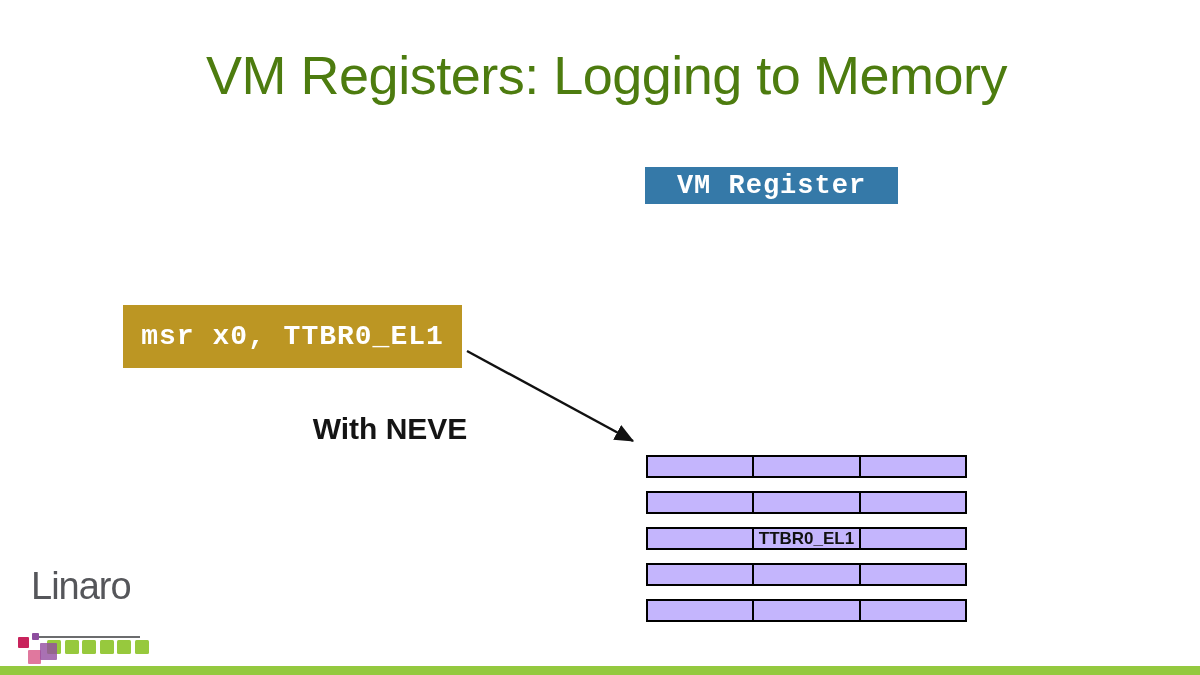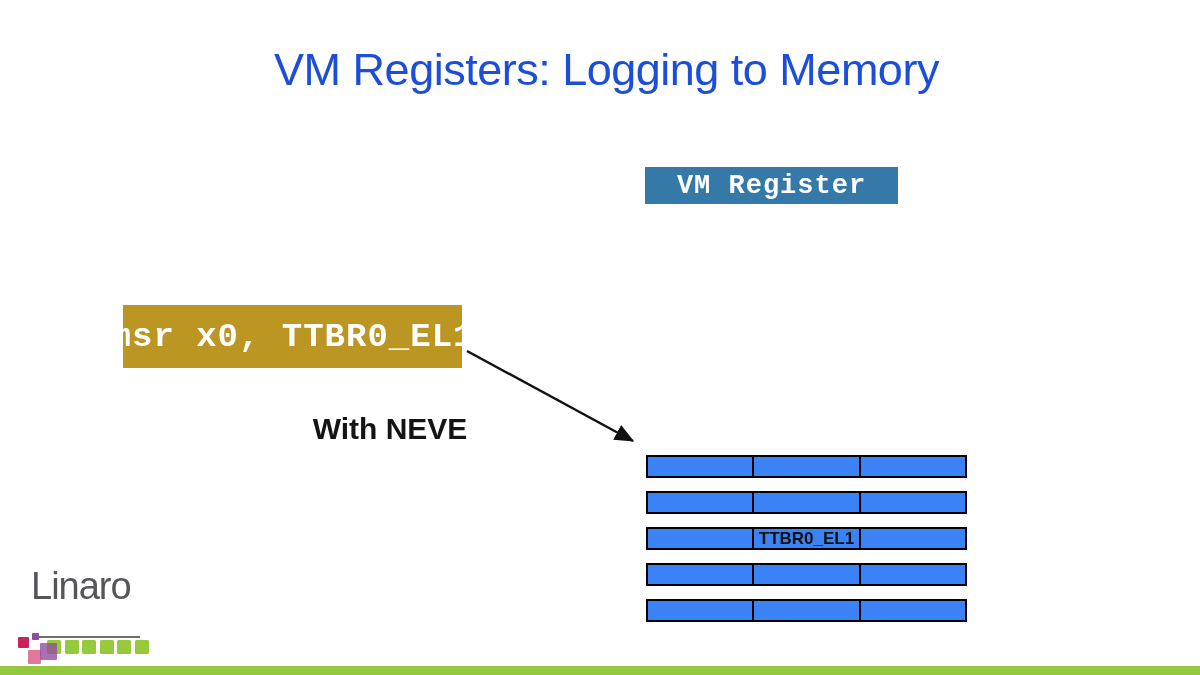--- a/index.html
+++ b/index.html
@@ -10,23 +10,23 @@
     height: 675px;
     background: #ffffff;
     overflow: hidden;
     font-family: "Liberation Sans", sans-serif;
     margin: 0 auto;
   }
   .title {
     position: absolute;
     left: 0; right: 0; top: 44px;
     text-align: center;
-    font-size: 45px;
+    font-size: 54px;
     font-weight: 400;
-    color: #1d4ed8;
+    color: #4d7c0f;
     letter-spacing: -0.5px;
     padding-left: 13px;
   }
   .code-box {
     position: absolute;
     display: flex;
     align-items: center;
     justify-content: center;
     font-family: "Liberation Mono", "DejaVu Sans Mono", monospace;
     font-weight: bold;
@@ -35,42 +35,42 @@
     white-space: nowrap;
   }
   .vm-register-box {
     left: 645px; top: 167px;
     width: 253px; height: 37px;
     font-size: 27px;
   }
   .instruction-box {
     left: 123px; top: 305px;
     width: 339px; height: 63px;
-    font-size: 34px;
+    font-size: 28px;
   }
   .side-label {
     position: absolute;
     font-size: 30px;
     font-weight: bold;
     color: #141414;
     text-align: center;
   }
   .with-neve { left: 278px; top: 412px; width: 224px; }
   .memory-label { left: 646px; top: 410px; width: 321px; }
   .mem-table {
     position: absolute;
     left: 646px; top: 455px;
     width: 321px;
   }
   .mem-row {
     display: flex;
     height: 23px;
     border: 2px solid #000;
     margin-bottom: 13px;
-    background: #3b82f6;
+    background: #c4b5fd;
   }
   .mem-cell {
     flex: 1;
     display: flex;
     align-items: center;
     justify-content: center;
     font-size: 17px;
     font-weight: bold;
     color: #111;
     overflow: hidden;

